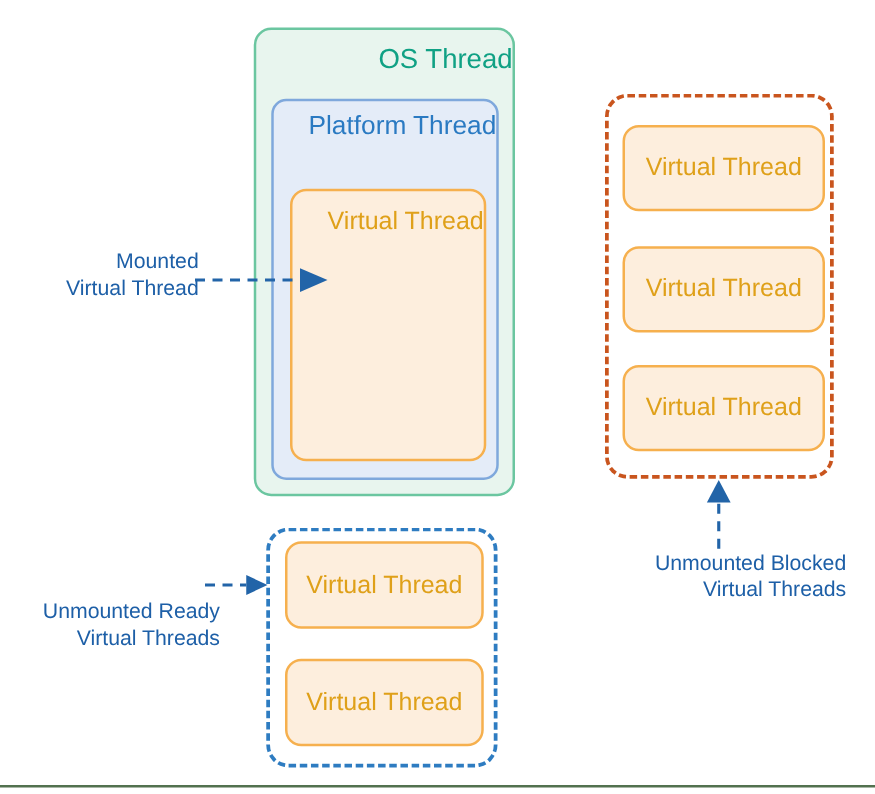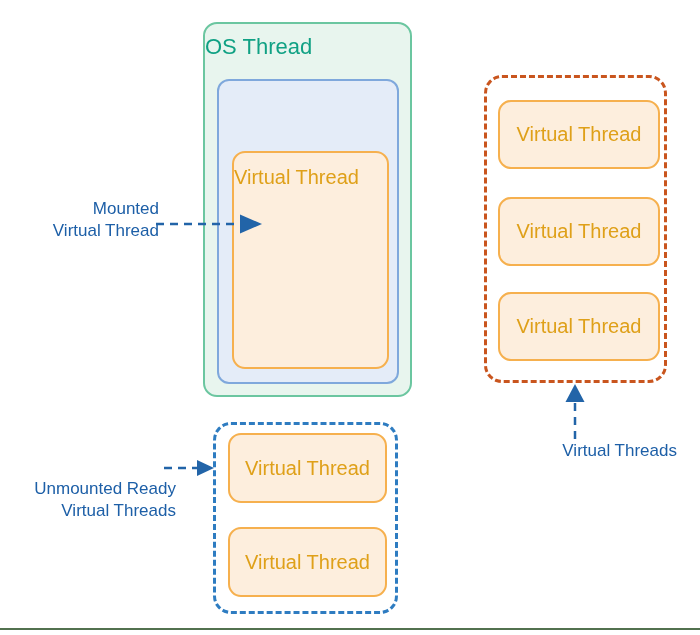--- a/index.html
+++ b/index.html
@@ -14,21 +14,21 @@
     height: 635px;
     background: #ffffff;
     overflow: hidden;
   }
   .box {
     position: absolute;
     box-sizing: border-box;
     border-radius: 14px;
   }
   .box-title {
-    text-align: left;
+    text-align: right;
     white-space: nowrap;
   }
 
   
   .os-box {
     left: 203px; top: 22px; width: 209px; height: 375px;
     background: #e8f5ee;
     border: 2px solid #6bc6a0;
   }
   .os-box .box-title { margin-top: 10px; font-size: 22px; color: #10a184; }
@@ -113,20 +113,21 @@
   }
 </style>
 </head>
 <body>
 
 <div id="stage">
 
   <div class="box os-box">
     <div class="box-title">OS Thread</div>
     <div class="box platform-box">
+      <div class="box-title">Platform Thread</div>
       <div class="box virtual-box mounted-virtual">
         <div class="box-title">Virtual Thread</div>
       </div>
     </div>
   </div>
 
   <div class="dashed-container blocked-container">
     <div class="box virtual-box vt-item vt-1">
       <span class="box-title">Virtual Thread</span>
     </div>
@@ -151,20 +152,21 @@
     <div>Mounted</div>
     <div>Virtual Thread</div>
   </div>
 
   <div class="note note-ready">
     <div>Unmounted Ready</div>
     <div>Virtual Threads</div>
   </div>
 
   <div class="note note-blocked">
+    <div>Unmounted Blocked</div>
     <div>Virtual Threads</div>
   </div>
 
   <svg id="arrow-layer" viewBox="0 0 700 635" xmlns="http://www.w3.org/2000/svg">
     <g>
       <line class="arrow-line" x1="156" y1="224" x2="240" y2="224"></line>
       <polygon class="arrow-head" points="240,214.5 240,233.5 262,224"></polygon>
     </g>
     <g>
       <line class="arrow-line" x1="164" y1="468" x2="197" y2="468"></line>

